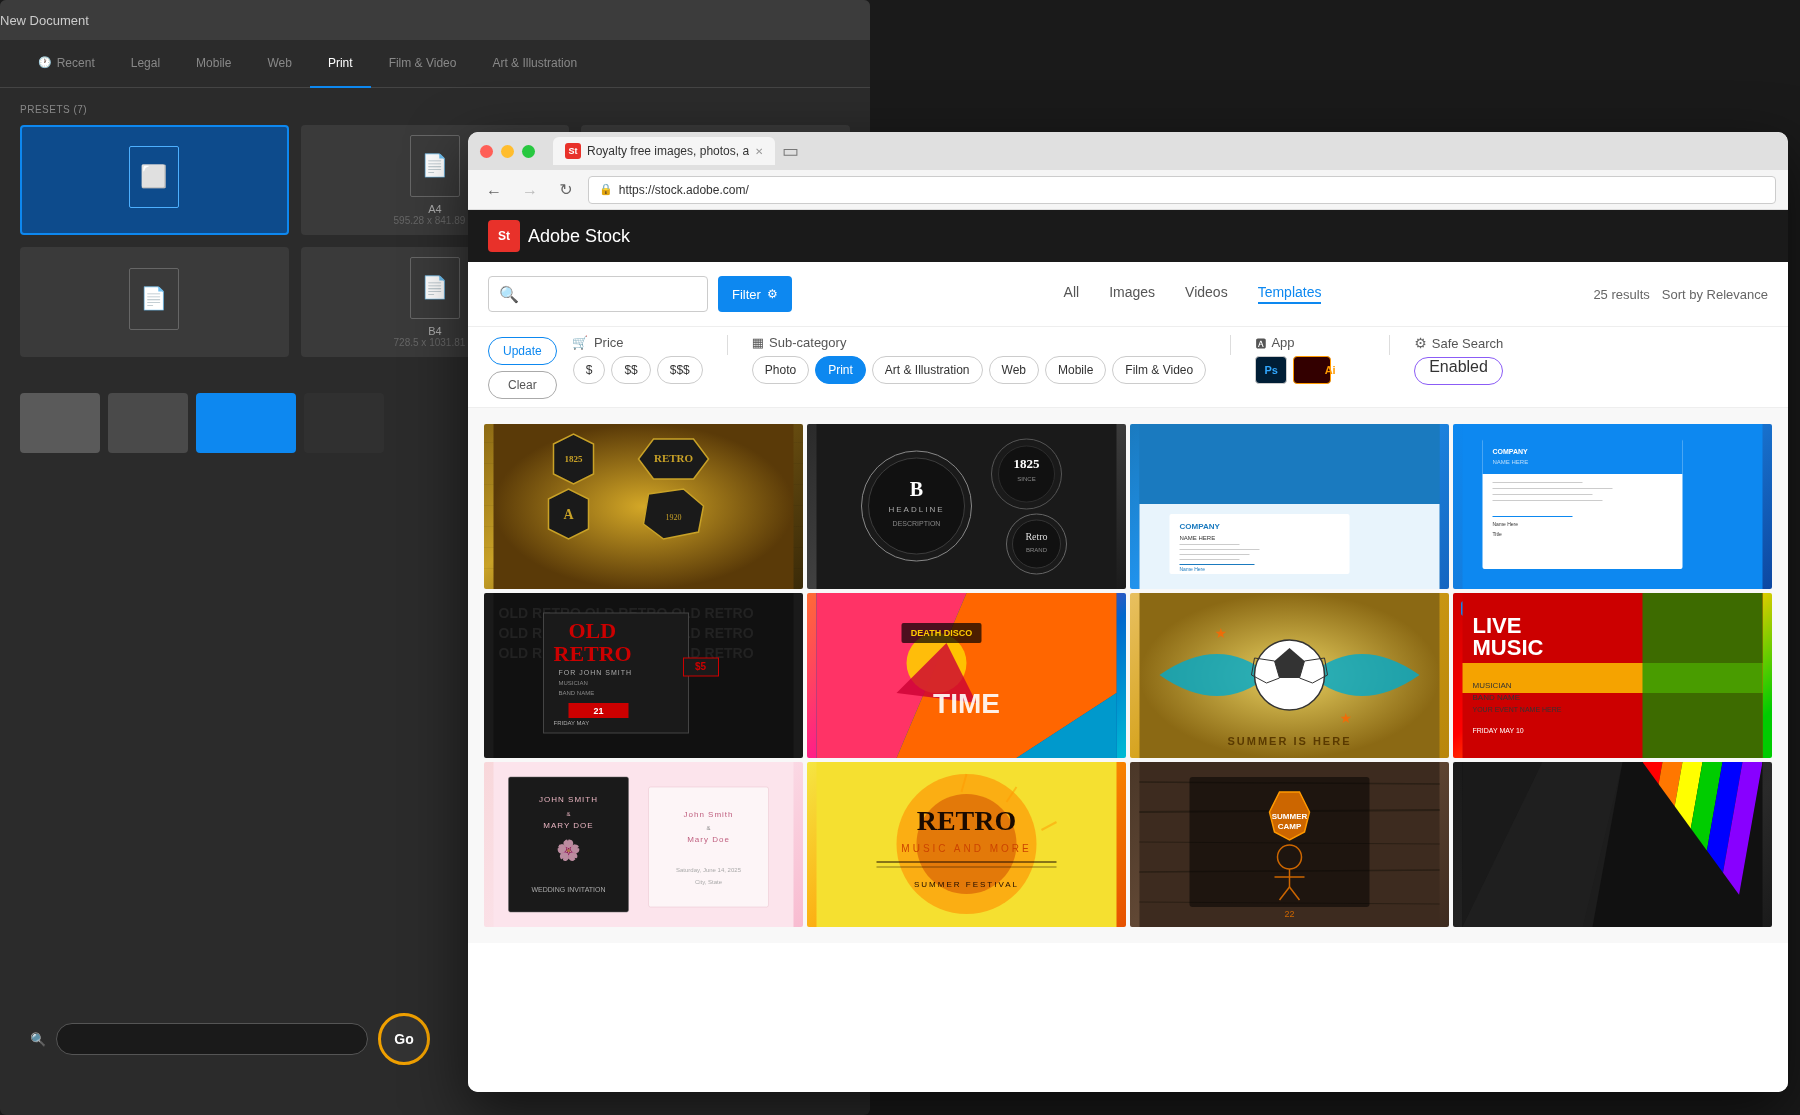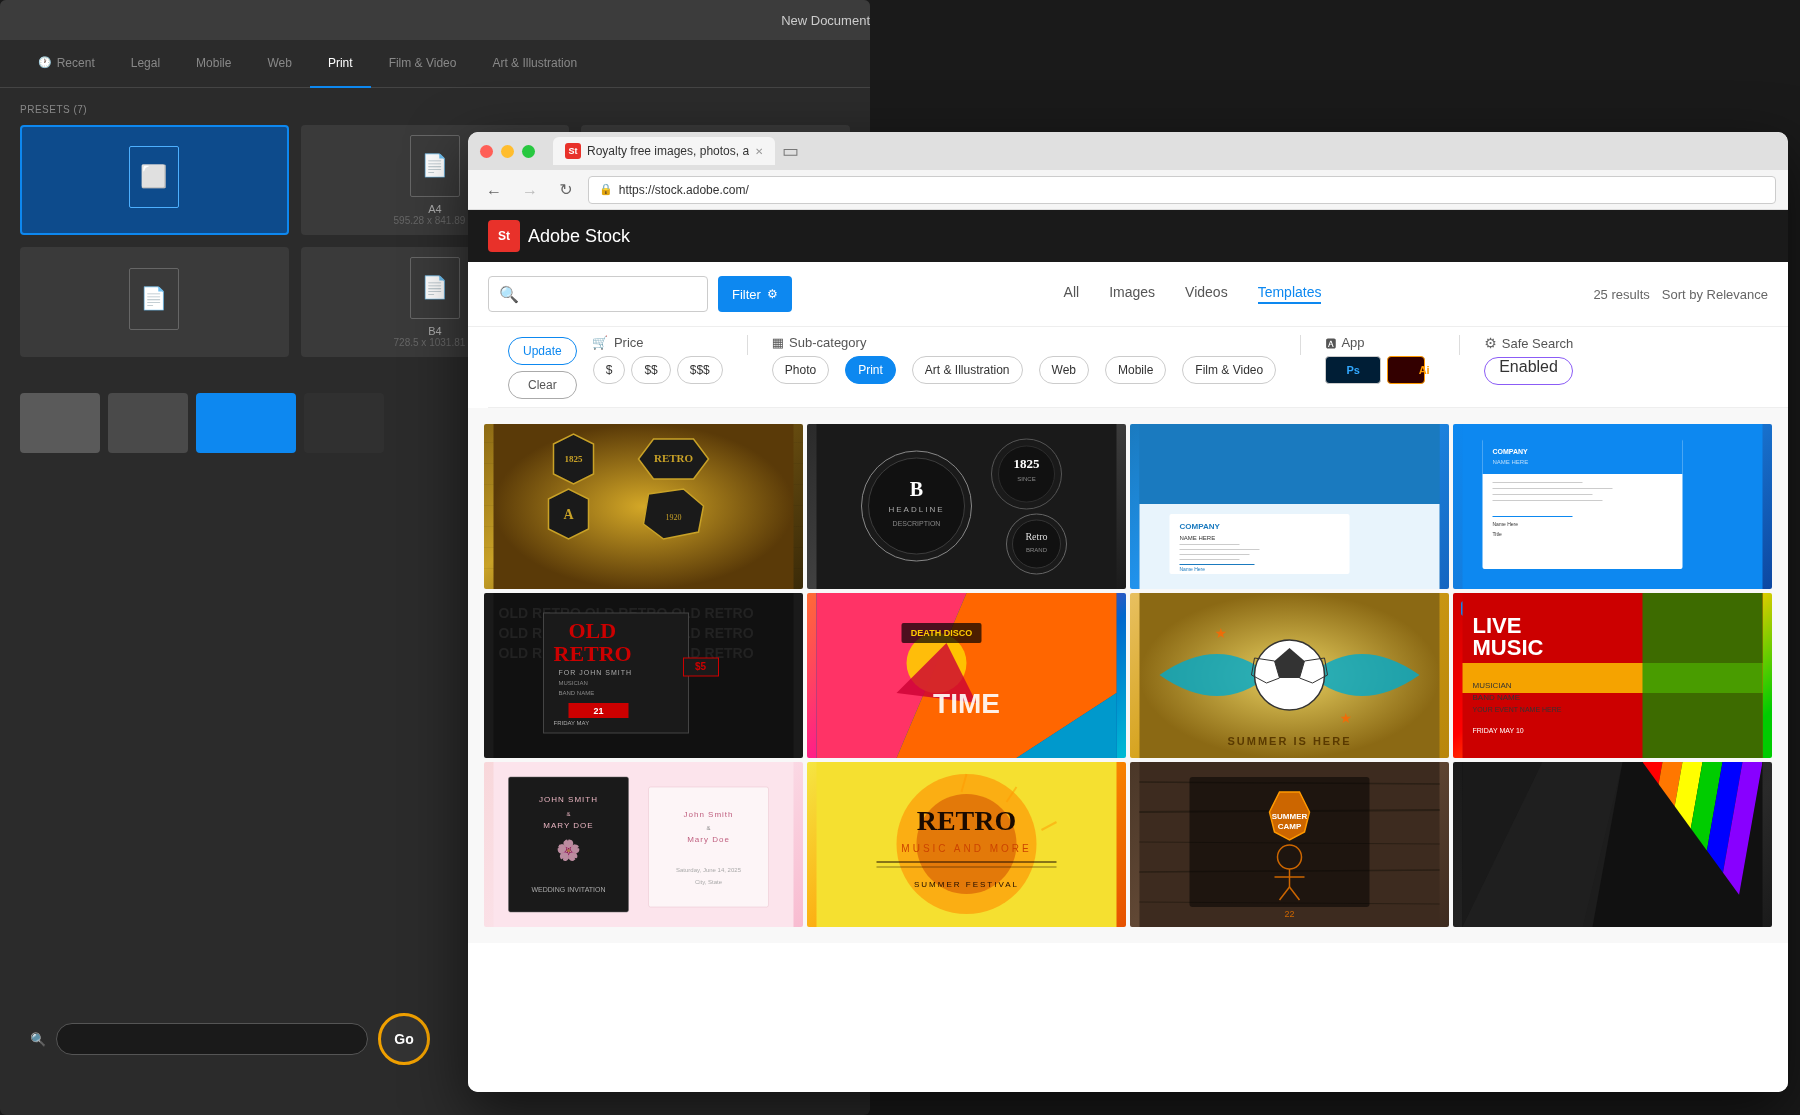--- a/index.html
+++ b/index.html
@@ -9,21 +9,21 @@
     .bg-dialog {
       position: absolute;
       top: 0; left: 0;
       width: 870px; height: 1115px;
       background: #2b2b2b;
       border-radius: 6px;
     }
     .bg-dialog-titlebar {
       background: #3c3c3c;
       height: 40px;
-      display: flex; align-items: center; justify-content: flex-end;
+      display: flex; align-items: center; justify-content: flex-start;
       border-radius: 6px 6px 0 0;
     }
     .bg-dialog-title {
       font-size: 13px; color: #ccc; font-weight: 500;
     }
     .bg-dialog-tabs {
       display: flex; align-items: center;
       background: #2b2b2b;
       border-bottom: 1px solid #444;
       padding: 0 20px;
@@ -305,21 +305,21 @@
       background: linear-gradient(135deg, #1a1a1a 0%, #2a2a2a 70%, #1a1a1a 100%);
     }
 
     .licensed-badge {
       position: absolute; top: 8px; left: 8px;
       background: #0d88f0; color: white; font-size: 10px; font-weight: 600;
       padding: 2px 8px; border-radius: 3px; display: flex; align-items: center; gap: 3px;
     }
 
     .ps-btn {
-      width: 56px; height: 28px; background: #001e36; border: 1px solid #ccc;
+      width: 32px; height: 28px; background: #001e36; border: 1px solid #ccc;
       border-radius: 4px; display: flex; align-items: center; justify-content: center;
       font-size: 11px; font-weight: 700; color: #31a8ff; cursor: pointer;
     }
     .ai-btn {
       width: 32px; height: 28px; background: #300; border: 1px solid #ff9a00;
       border-radius: 4px; display: flex; align-items: center; justify-content: center;
       font-size: 11px; font-weight: 700; color: #ff9a00; cursor: pointer; padding-left: 36px;
     }
     .enabled-btn {
       height: 28px; border: 1px solid #8b5cf6; border-radius: 14px;
@@ -461,21 +461,21 @@
         <span class="stock-nav-tab">Images</span>
         <span class="stock-nav-tab">Videos</span>
         <span class="stock-nav-tab active">Templates</span>
       </div>
       <div class="stock-results-info">
         <span>25 results</span>
         <span class="sort-text">Sort by Relevance</span>
       </div>
     </div>
 
-    <div style="background: white; border-bottom: 1px solid #eee; padding: 8px 20px; margin-left: 20px;">
+    <div style="background: white; border-bottom: 1px solid #eee; padding: 8px 20px;">
       <div style="display:flex; align-items:flex-start; gap:16px;">
 
         <div style="display:flex; flex-direction:column; gap:6px; margin-top:2px;">
           <button class="update-btn">Update</button>
           <button class="clear-btn">Clear</button>
         </div>
 
         <div style="display:flex; flex-direction:column; gap:6px;">
           <div class="filter-section-label">
             <span class="cart-icon">🛒</span>
@@ -488,21 +488,21 @@
           </div>
         </div>
 
         <div class="filter-sep"></div>
 
         <div style="display:flex; flex-direction:column; gap:6px;">
           <div class="filter-section-label">
             <span class="columns-icon">▦</span>
             <span>Sub-category</span>
           </div>
-          <div style="display:flex; gap:16px;align-items:flex-end;">
+          <div style="display:flex; gap:6px;align-items:flex-end;">
             <div class="filter-chip">Photo</div>
             <div class="filter-chip selected">Print</div>
             <div class="filter-chip">Art &amp; Illustration</div>
             <div class="filter-chip">Web</div>
             <div class="filter-chip">Mobile</div>
             <div class="filter-chip">Film &amp; Video</div>
           </div>
         </div>
 
         <div class="filter-sep"></div>

